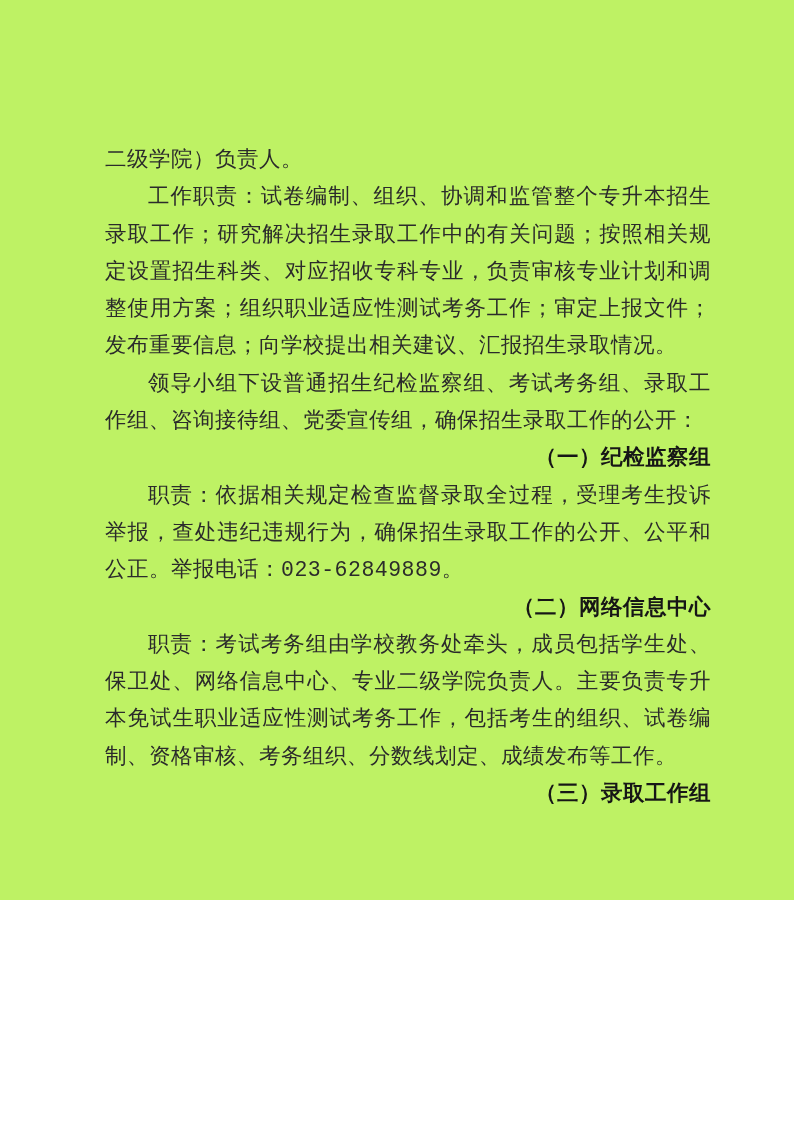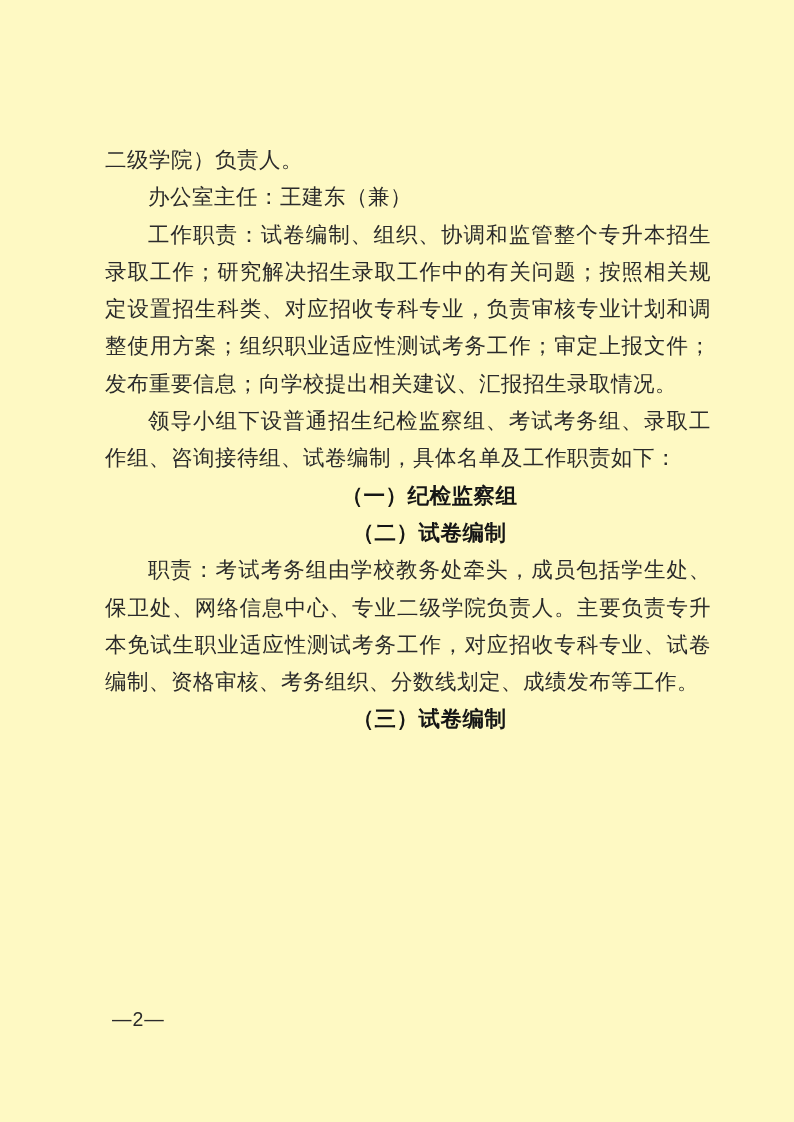--- a/index.html
+++ b/index.html
@@ -3,24 +3,24 @@
 <meta charset="utf-8">
 <style>
   html, body {
     margin: 0;
     padding: 0;
     background: #ffffff;
   }
   .page {
     position: relative;
     width: 794px;
-    height: 1122px;
-    background: #fef9c3;
+    height: 900px;
+    background: #bef264;
     overflow: hidden;
-    font-family: Liberation Sans, sans-serif;
+    font-family: Liberation Mono, monospace;
     color: #2b2b2b;
   }
   .content {
     position: absolute;
     left: 105px;
     top: 142px;
     width: 606px;
   }
   .content p {
     margin: 0;
@@ -29,41 +29,41 @@
     line-height: 37.3px;
     text-align: justify;
     letter-spacing: 0.5px;
     font-weight: 400;
   }
   .content p.indent {
     text-indent: 2em;
   }
   .content p.heading {
     font-weight: 700;
-    text-align: center;
+    text-align: right;
     color: #161616;
   }
   .footer {
     position: absolute;
     left: 112px;
     top: 1004px;
     font-size: 19.5px;
     line-height: 30px;
     color: #2b2b2b;
     letter-spacing: 1px;
   }
 </style>
 </head>
 <body>
 
 <div class="page">
   <div class="content">
       <p class="body">二级学院）负责人。</p>
-      <p class="indent body">办公室主任：王建东（兼）</p>
       <p class="indent body">工作职责：试卷编制、组织、协调和监管整个专升本招生录取工作；研究解决招生录取工作中的有关问题；按照相关规定设置招生科类、对应招收专科专业，负责审核专业计划和调整使用方案；组织职业适应性测试考务工作；审定上报文件；发布重要信息；向学校提出相关建议、汇报招生录取情况。</p>
-      <p class="indent body">领导小组下设普通招生纪检监察组、考试考务组、录取工作组、咨询接待组、试卷编制，具体名单及工作职责如下：</p>
+      <p class="indent body">领导小组下设普通招生纪检监察组、考试考务组、录取工作组、咨询接待组、党委宣传组，确保招生录取工作的公开：</p>
       <p class="indent heading">（一）纪检监察组</p>
-      <p class="indent heading">（二）试卷编制</p>
-      <p class="indent body">职责：考试考务组由学校教务处牵头，成员包括学生处、保卫处、网络信息中心、专业二级学院负责人。主要负责专升本免试生职业适应性测试考务工作，对应招收专科专业、试卷编制、资格审核、考务组织、分数线划定、成绩发布等工作。</p>
-      <p class="indent heading">（三）试卷编制</p>
+      <p class="indent body">职责：依据相关规定检查监督录取全过程，受理考生投诉举报，查处违纪违规行为，确保招生录取工作的公开、公平和公正。举报电话：023-62849889。</p>
+      <p class="indent heading">（二）网络信息中心</p>
+      <p class="indent body">职责：考试考务组由学校教务处牵头，成员包括学生处、保卫处、网络信息中心、专业二级学院负责人。主要负责专升本免试生职业适应性测试考务工作，包括考生的组织、试卷编制、资格审核、考务组织、分数线划定、成绩发布等工作。</p>
+      <p class="indent heading">（三）录取工作组</p>
     </div>
   <div class="footer">—2—</div>
 </div>
 
 </body></html>

